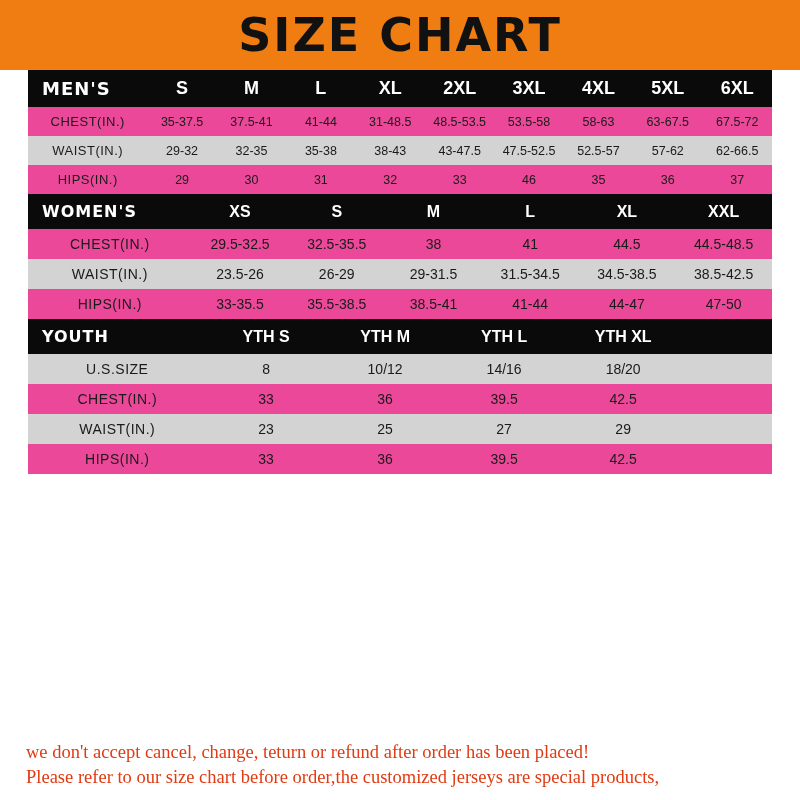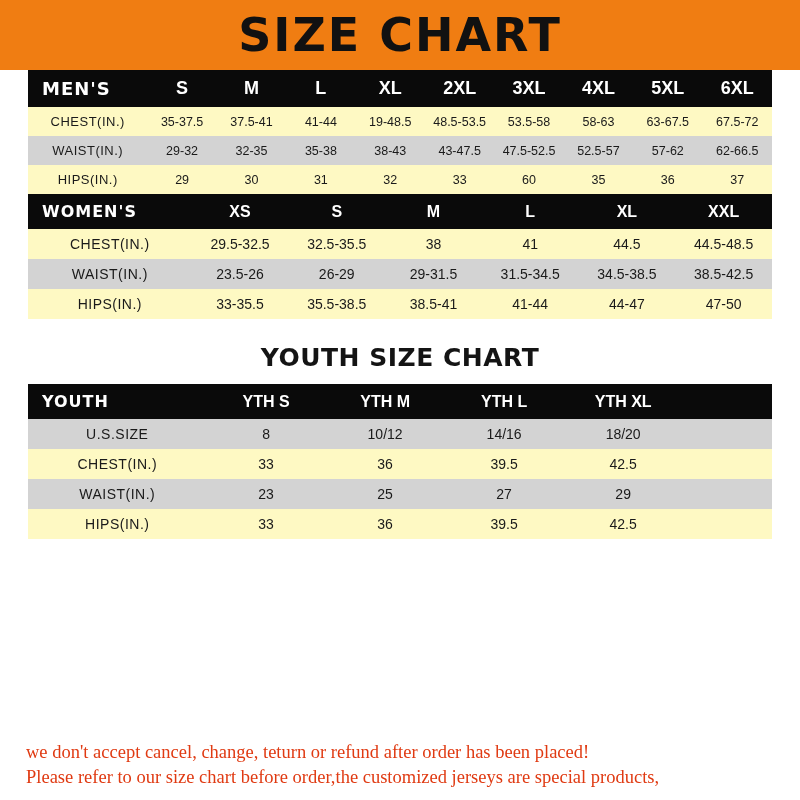--- a/index.html
+++ b/index.html
@@ -82,21 +82,21 @@
   }
   .body-row td {
     padding: 7px 2px;
     font-size: 13.5px;
     color: #1a1a1a;
   }
   .body-row td.first {
     font-size: 14px;
     letter-spacing: 0.5px;
   }
-  .row-light { background: #fef9c3; }
+  .row-light { background: #ec4899; }
   .row-dark  { background: #d3d3d3; border-radius: 10px; }
 
   
   .men .hdr-row th { font-size: 18px; }
   .men .body-row td { font-size: 12.5px; }
   .men .body-row td.first { font-size: 13px; }
 
   .women .hdr-row th { font-size: 16px; }
   .women .body-row td { font-size: 14px; }
 
@@ -152,21 +152,21 @@
           <th>5XL</th>
           <th>6XL</th>
         </tr>
       </thead>
       <tbody>
         <tr class="body-row row-light">
           <td class="first">CHEST(IN.)</td>
           <td>35-37.5</td>
           <td>37.5-41</td>
           <td>41-44</td>
-          <td>19-48.5</td>
+          <td>31-48.5</td>
           <td>48.5-53.5</td>
           <td>53.5-58</td>
           <td>58-63</td>
           <td>63-67.5</td>
           <td>67.5-72</td>
         </tr>
         <tr class="body-row row-dark">
           <td class="first">WAIST(IN.)</td>
           <td>29-32</td>
           <td>32-35</td>
@@ -178,21 +178,21 @@
           <td>57-62</td>
           <td>62-66.5</td>
         </tr>
         <tr class="body-row row-light">
           <td class="first">HIPS(IN.)</td>
           <td>29</td>
           <td>30</td>
           <td>31</td>
           <td>32</td>
           <td>33</td>
-          <td>60</td>
+          <td>46</td>
           <td>35</td>
           <td>36</td>
           <td>37</td>
         </tr>
       </tbody>
     </table>
 
     <table class="size-table women">
       <colgroup>
         <col style="width:22%">
@@ -238,21 +238,20 @@
           <td>33-35.5</td>
           <td>35.5-38.5</td>
           <td>38.5-41</td>
           <td>41-44</td>
           <td>44-47</td>
           <td>47-50</td>
         </tr>
       </tbody>
     </table>
 
-    <div class="section-title title-youth">YOUTH SIZE CHART</div>
     <table class="size-table youth">
       <colgroup>
         <col style="width:24%">
           <col style="width:16%">
           <col style="width:16%">
           <col style="width:16%">
           <col style="width:16%">
           <col style="width:12%">
       </colgroup>
       <thead>

